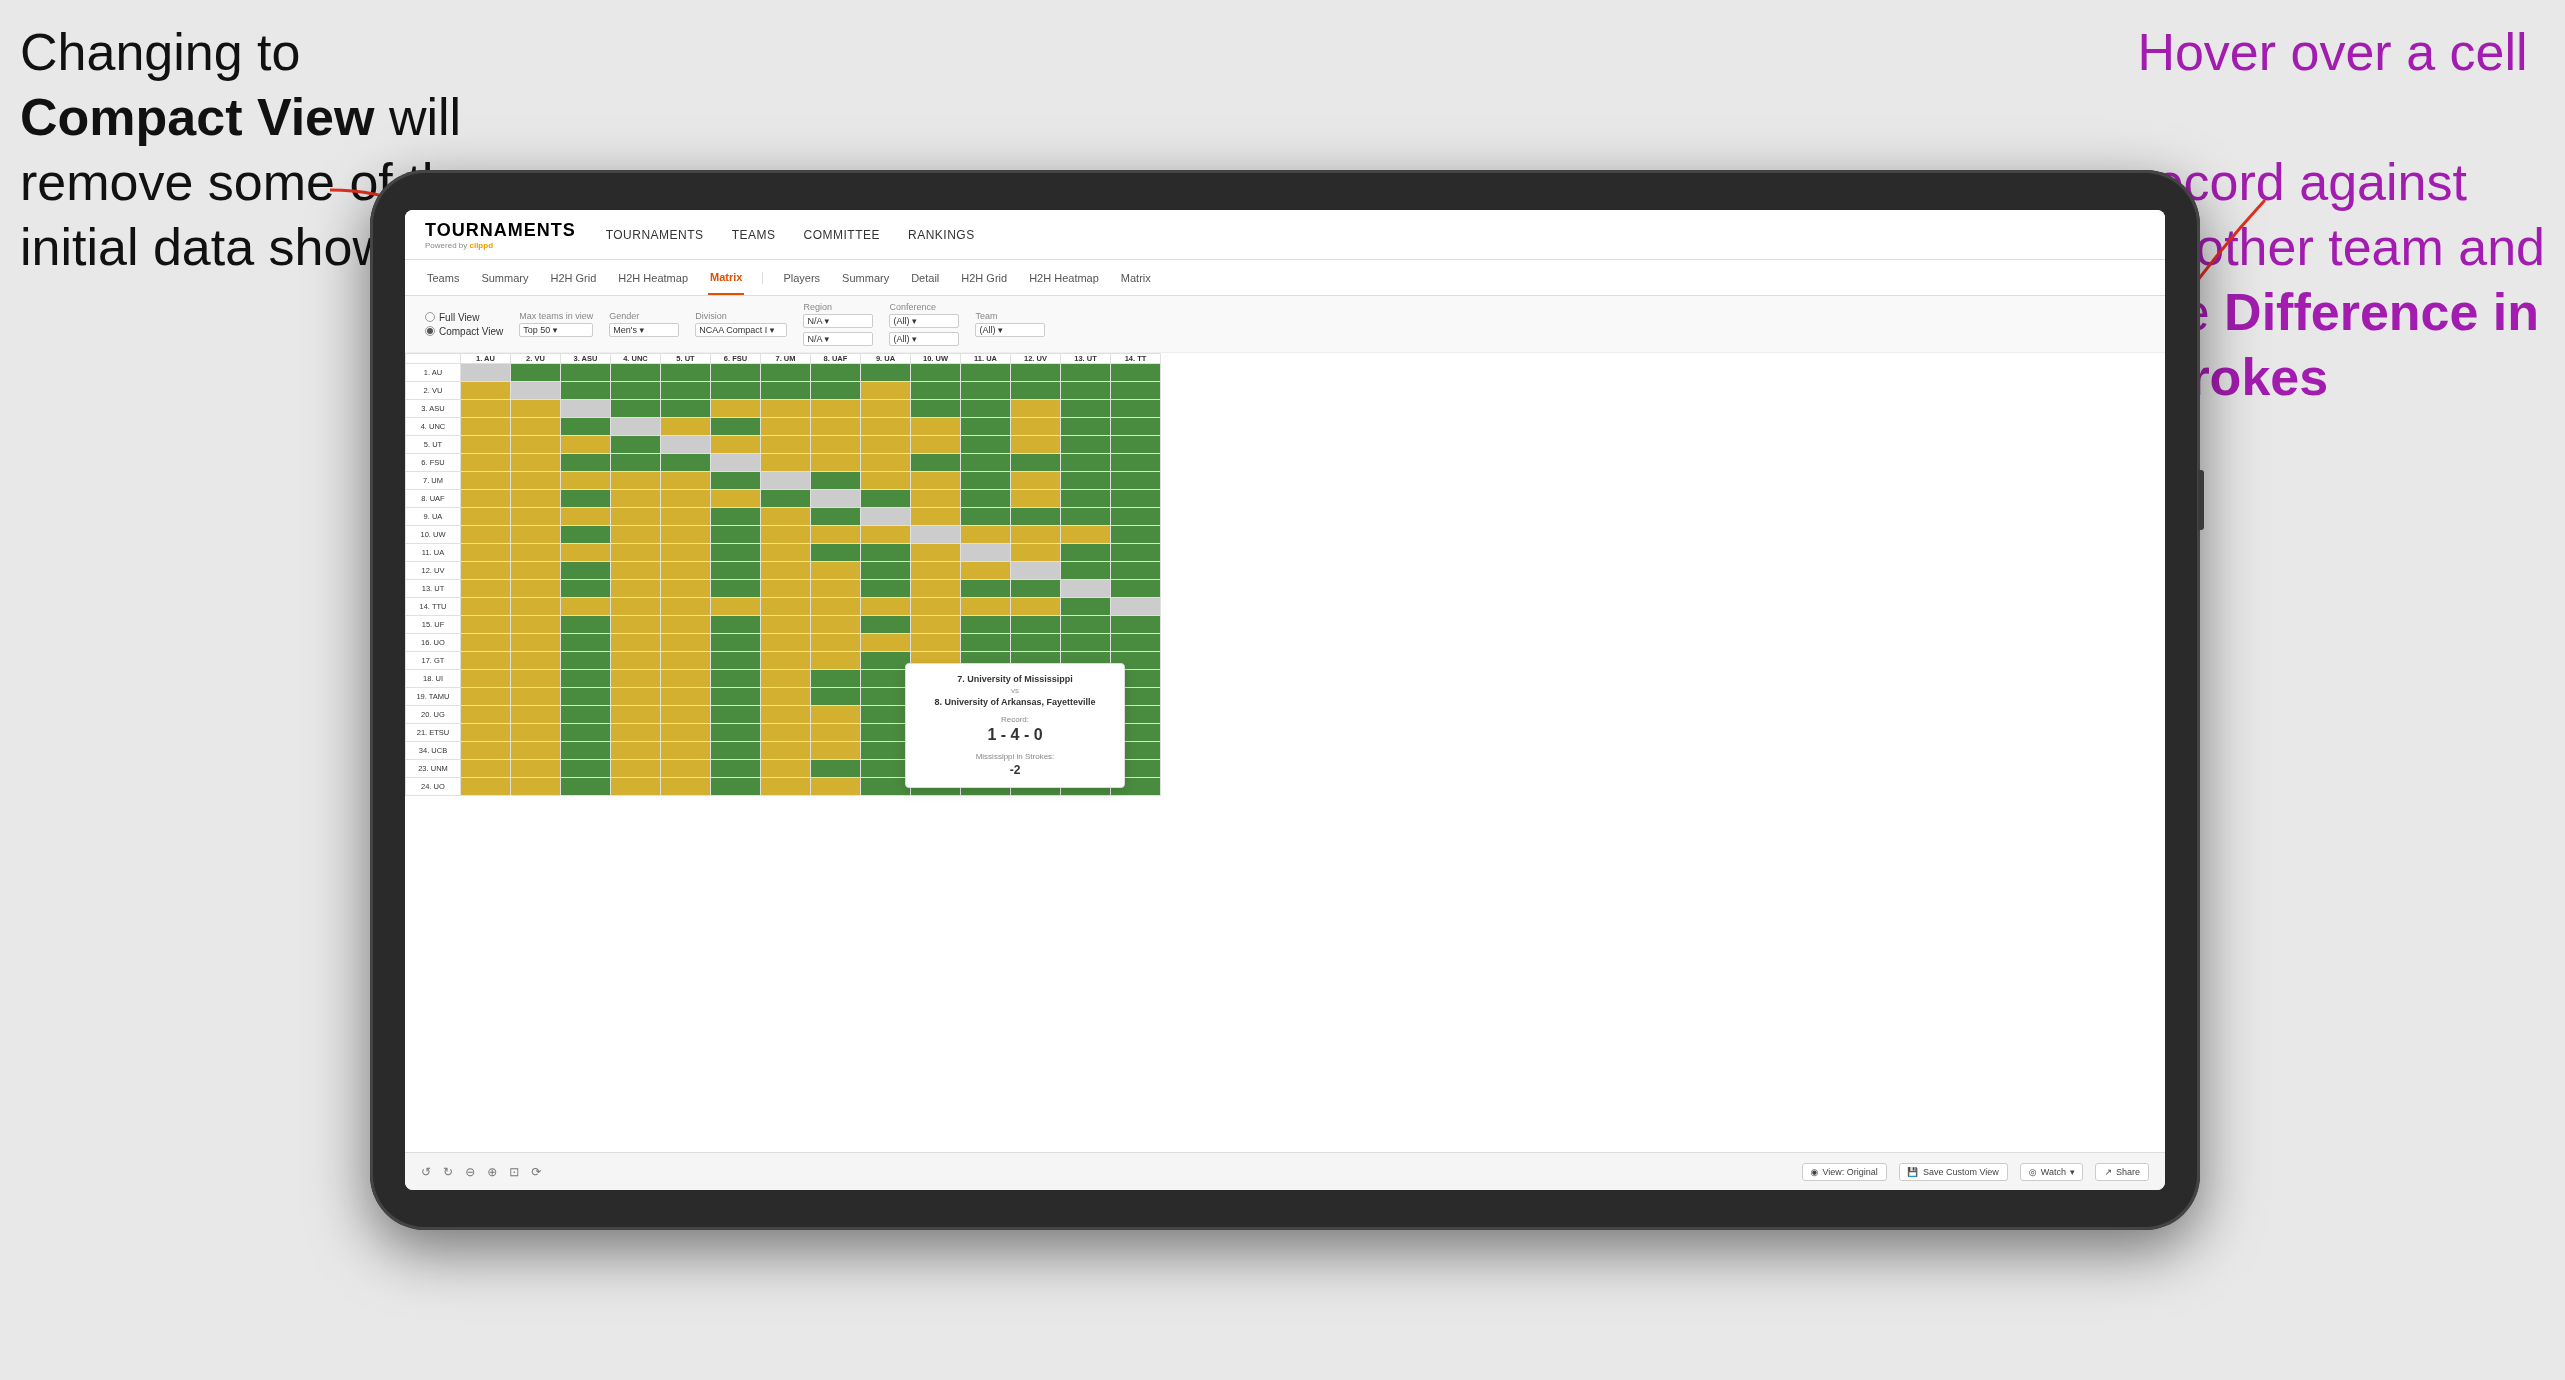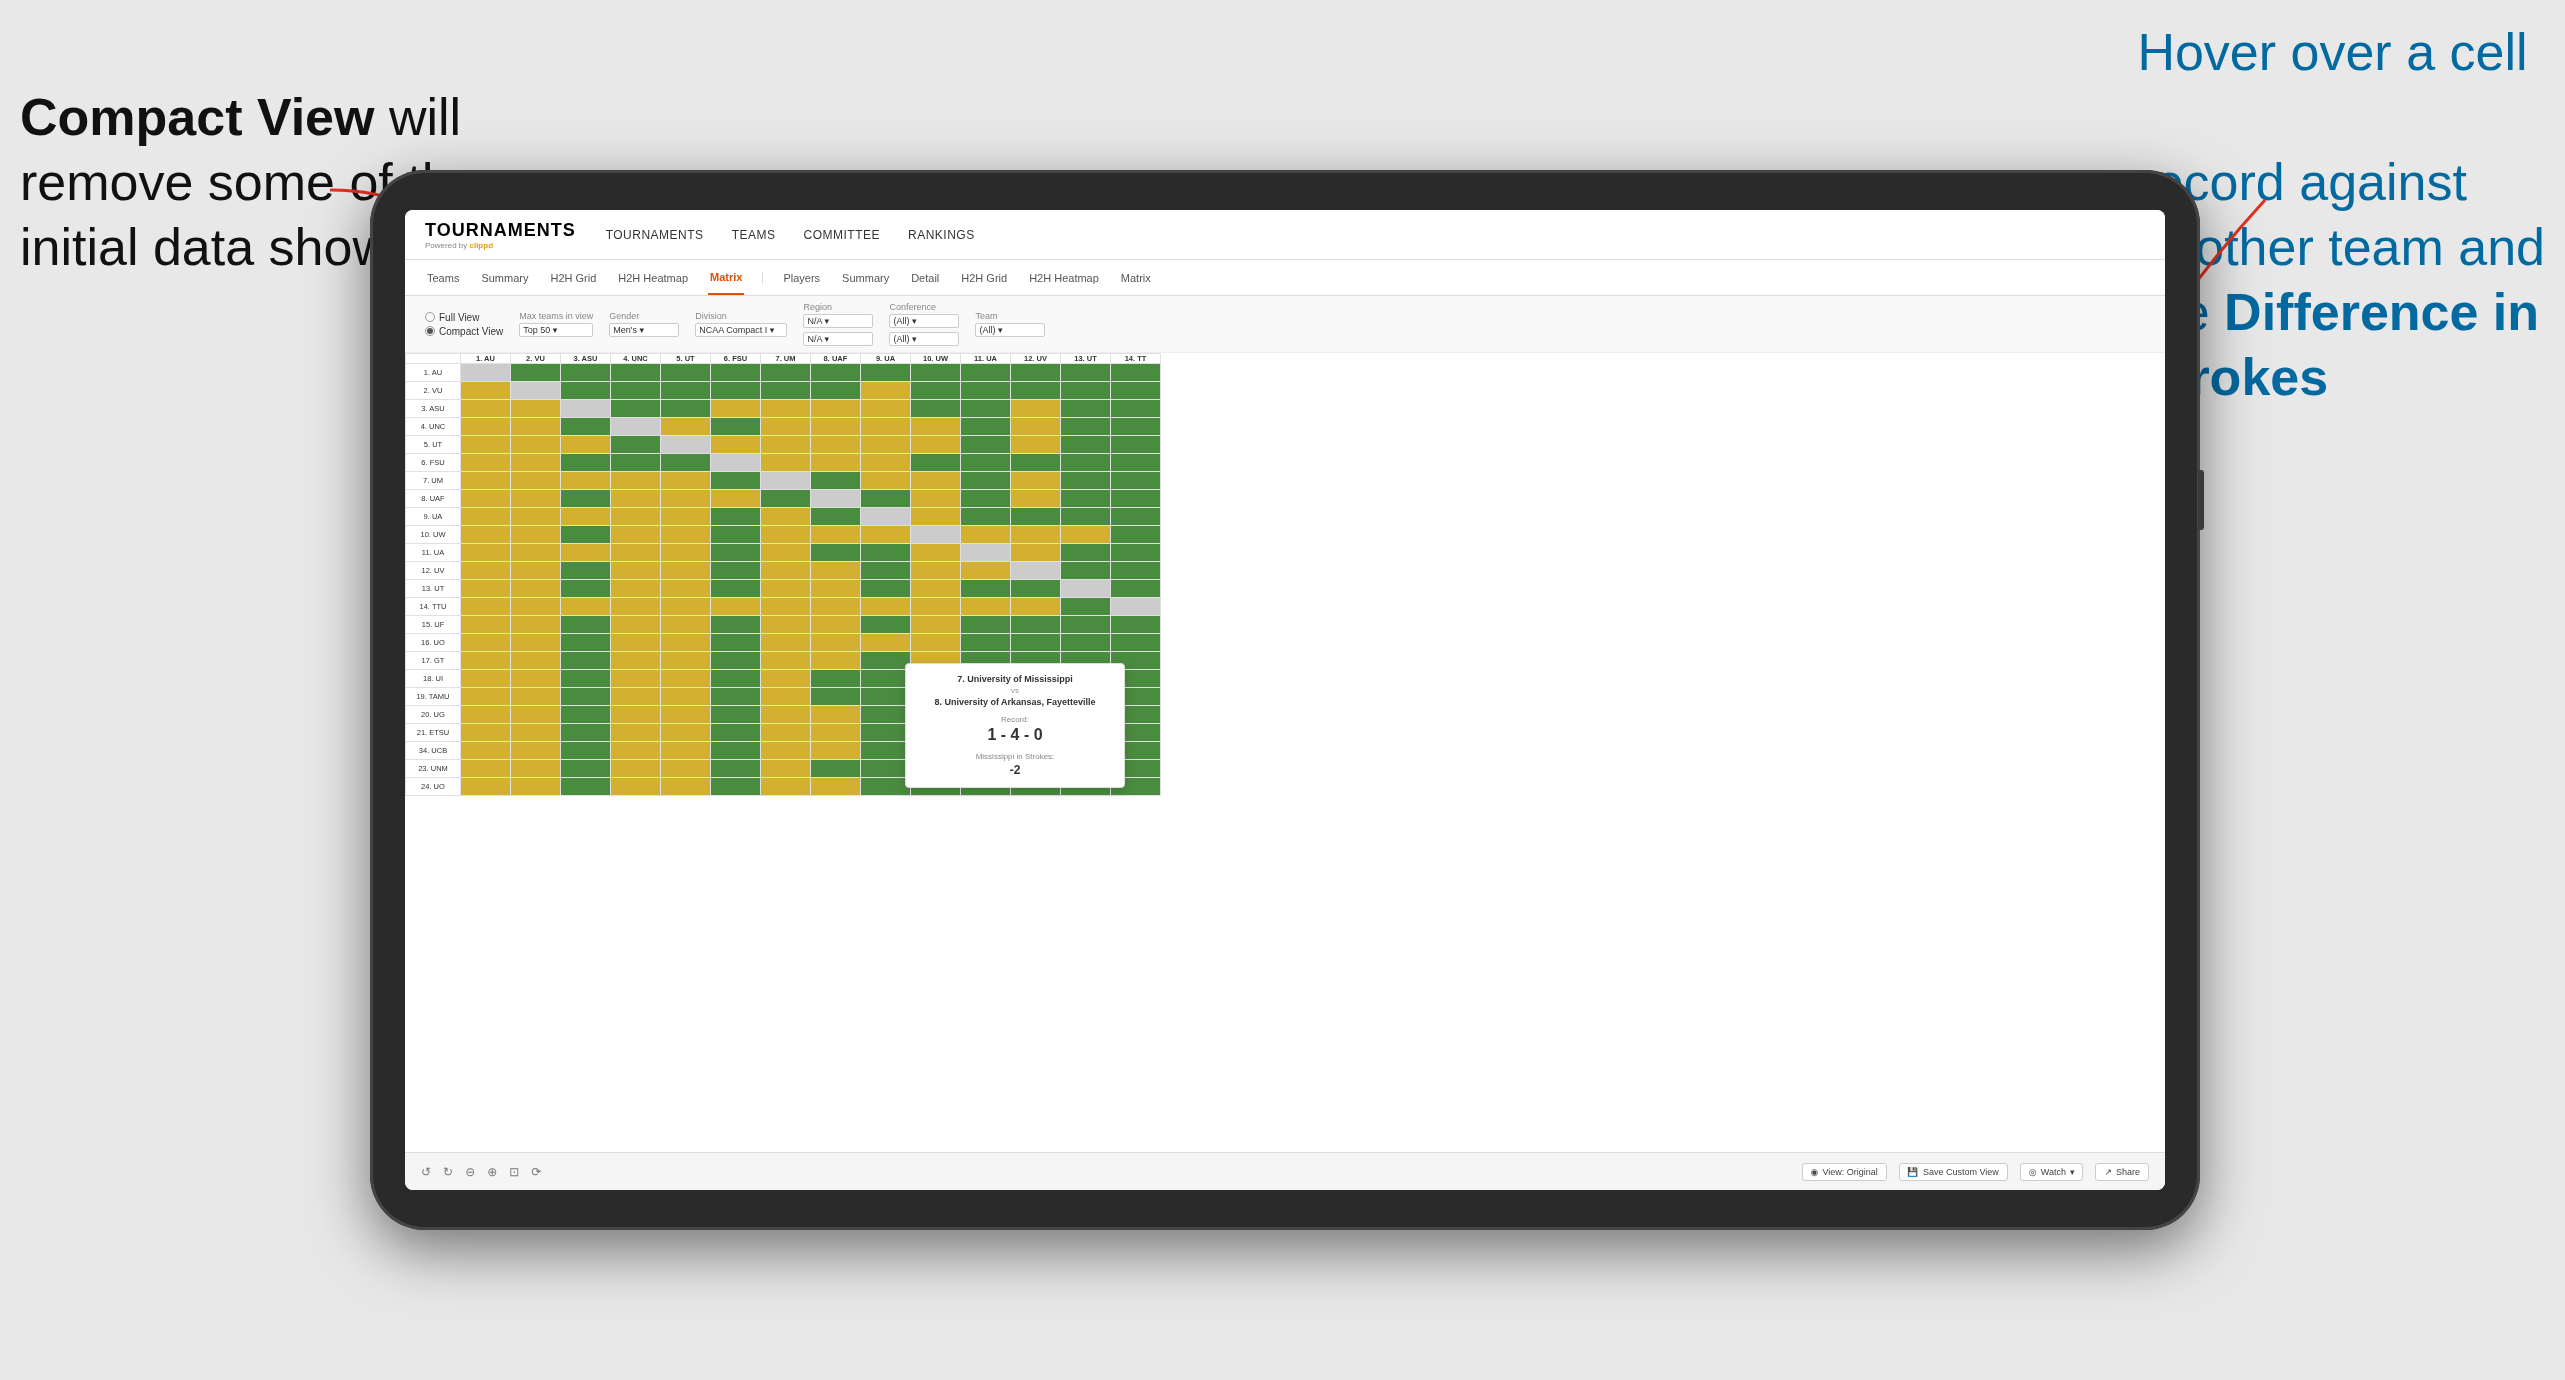--- a/index.html
+++ b/index.html
@@ -26,21 +26,21 @@
       font-weight: 900;
     }
 
     
     .annotation-right {
       position: absolute;
       top: 20px;
       right: 20px;
       font-size: 52px;
       line-height: 1.25;
-      color: #0369a1;
+      color: #a21caf;
       max-width: 520px;
       text-align: left;
     }
     .annotation-right strong {
       font-weight: 900;
     }
 
     
     .tablet-frame {
       position: absolute;
@@ -350,21 +350,21 @@
       top: 180px;
       right: 270px;
       width: 350px;
       height: 380px;
     }
   </style>
 </head>
 <body>
 
 <div class="annotation-left">
-  <br>
+  <span>Changing to</span><br>
   <strong><span>Compact View</span></strong><span> will</span><br>
   <span>remove some of the</span><br>
   <span>initial data shown</span>
 </div>
 
 <div class="annotation-right">
   <span>Hover over a cell</span><br>
   <br>
   <span>record against</span><br>
   <span>another team and</span><br>

